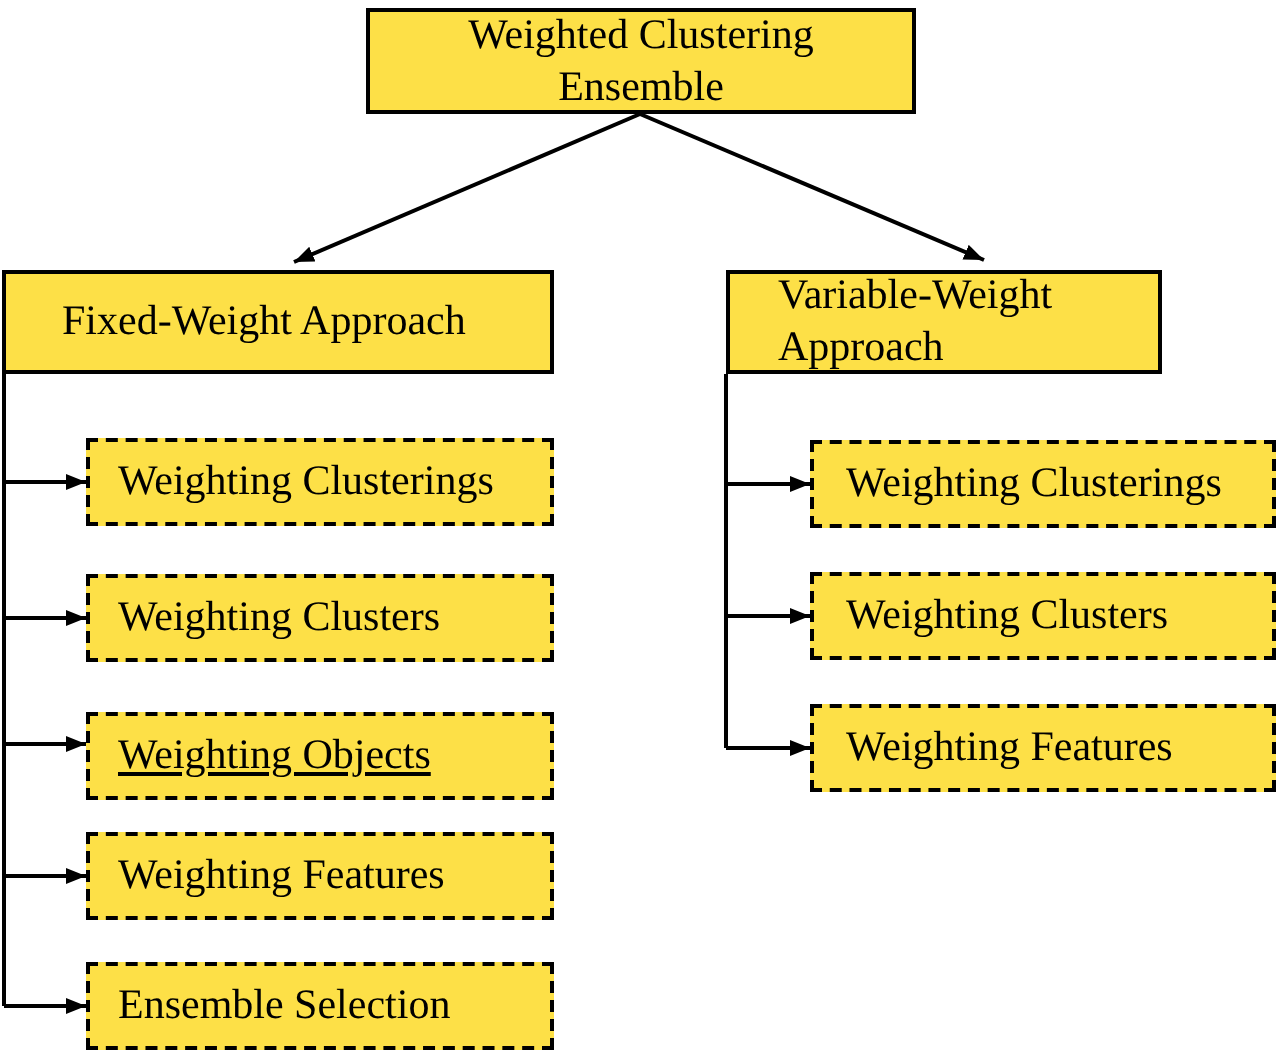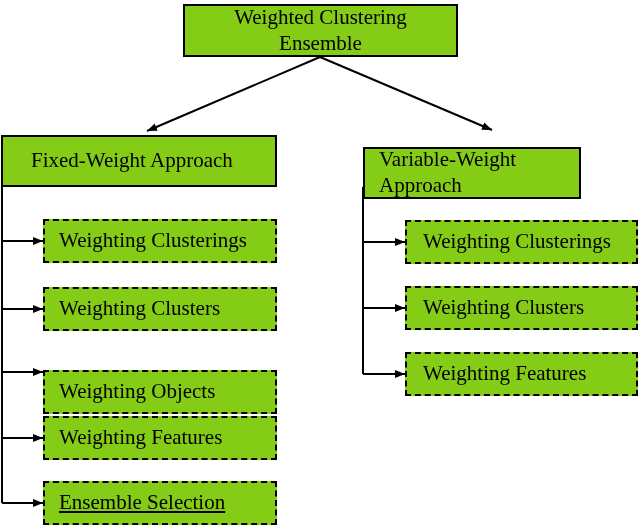--- a/index.html
+++ b/index.html
@@ -27,21 +27,21 @@
     stroke: #000000;
     stroke-width: 2;
   }
   .links marker path {
     fill: #000000;
     stroke: none;
   }
   .box {
     position: absolute;
     box-sizing: border-box;
-    background: #84cc16;
+    background: #fde047;
     border: 2px solid #000000;
     font-size: 21px;
     line-height: 1.22;
     display: flex;
     align-items: center;
   }
   .box.dashed {
     border-style: dashed;
   }
   .root-node {
@@ -55,38 +55,38 @@
   }
   .hdr-fixed {
     left: 1px;
     top: 135px;
     width: 276px;
     height: 52px;
     padding-left: 28px;
   }
   .hdr-variable {
     left: 363px;
-    top: 147px;
+    top: 135px;
     width: 218px;
     height: 52px;
-    padding-left: 14px;
+    padding-left: 24px;
   }
   .leaf {
     width: 234px;
     height: 44px;
     padding-left: 14px;
     white-space: nowrap;
   }
   .leaf.l { left: 43px; }
   .leaf.r { left: 405px; width: 233px; padding-left: 16px; }
   .l1 { top: 219px; }
   .l2 { top: 287px; }
-  .l3 { top: 370px; }
+  .l3 { top: 356px; text-decoration: underline; }
   .l4 { top: 416px; }
-  .l5 { top: 481px; text-decoration: underline; }
+  .l5 { top: 481px; }
   .r1 { top: 220px; }
   .r2 { top: 286px; }
   .r3 { top: 352px; }
 </style>
 </head>
 <body>
 
 <div class="canvas">
 
   <svg class="links" width="640" height="526" viewBox="0 0 640 526" xmlns="http://www.w3.org/2000/svg">

